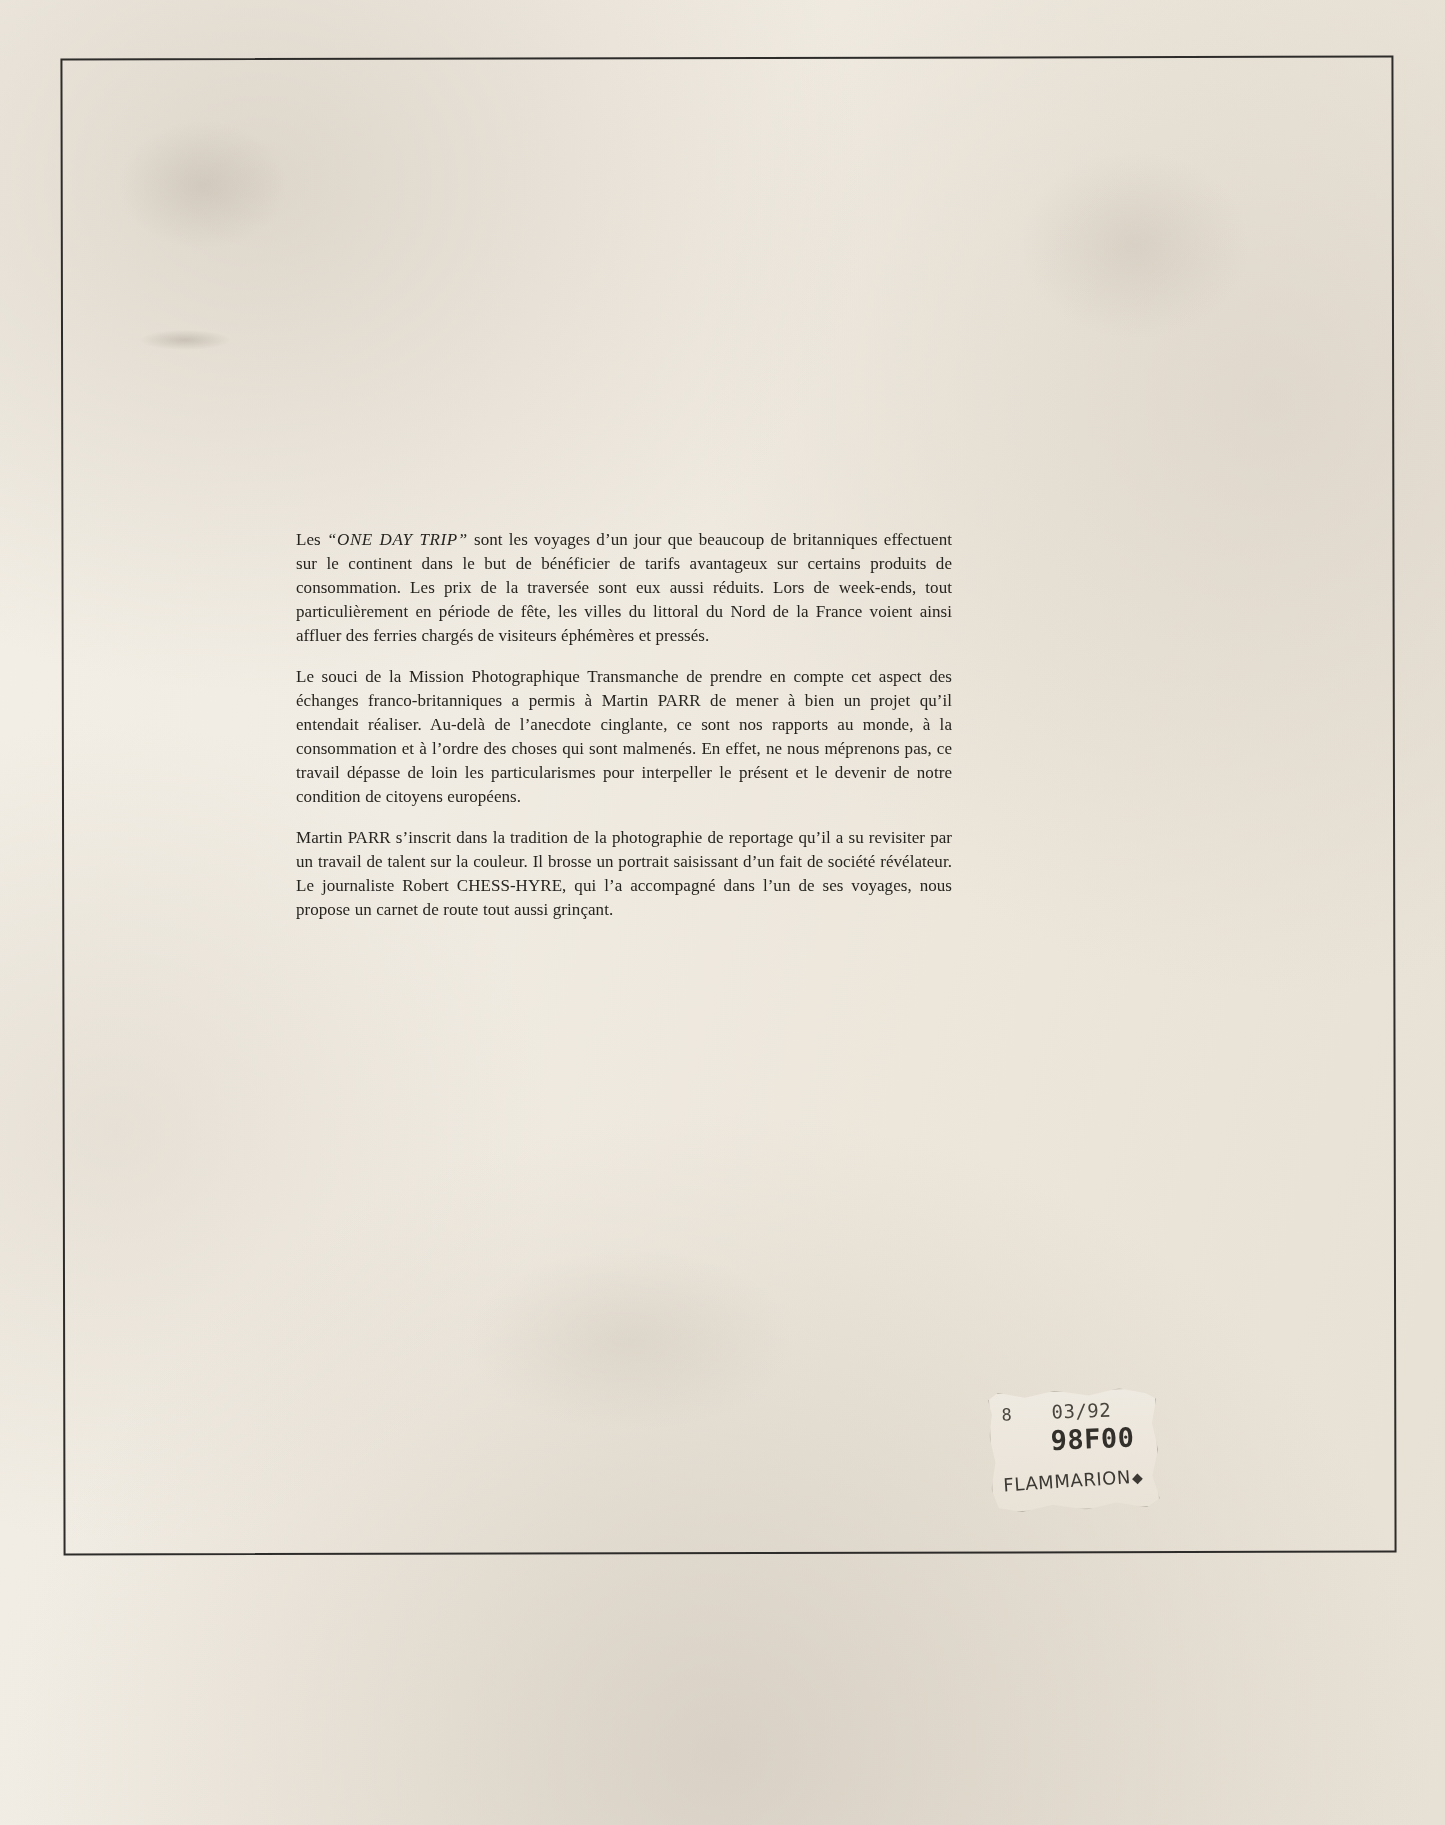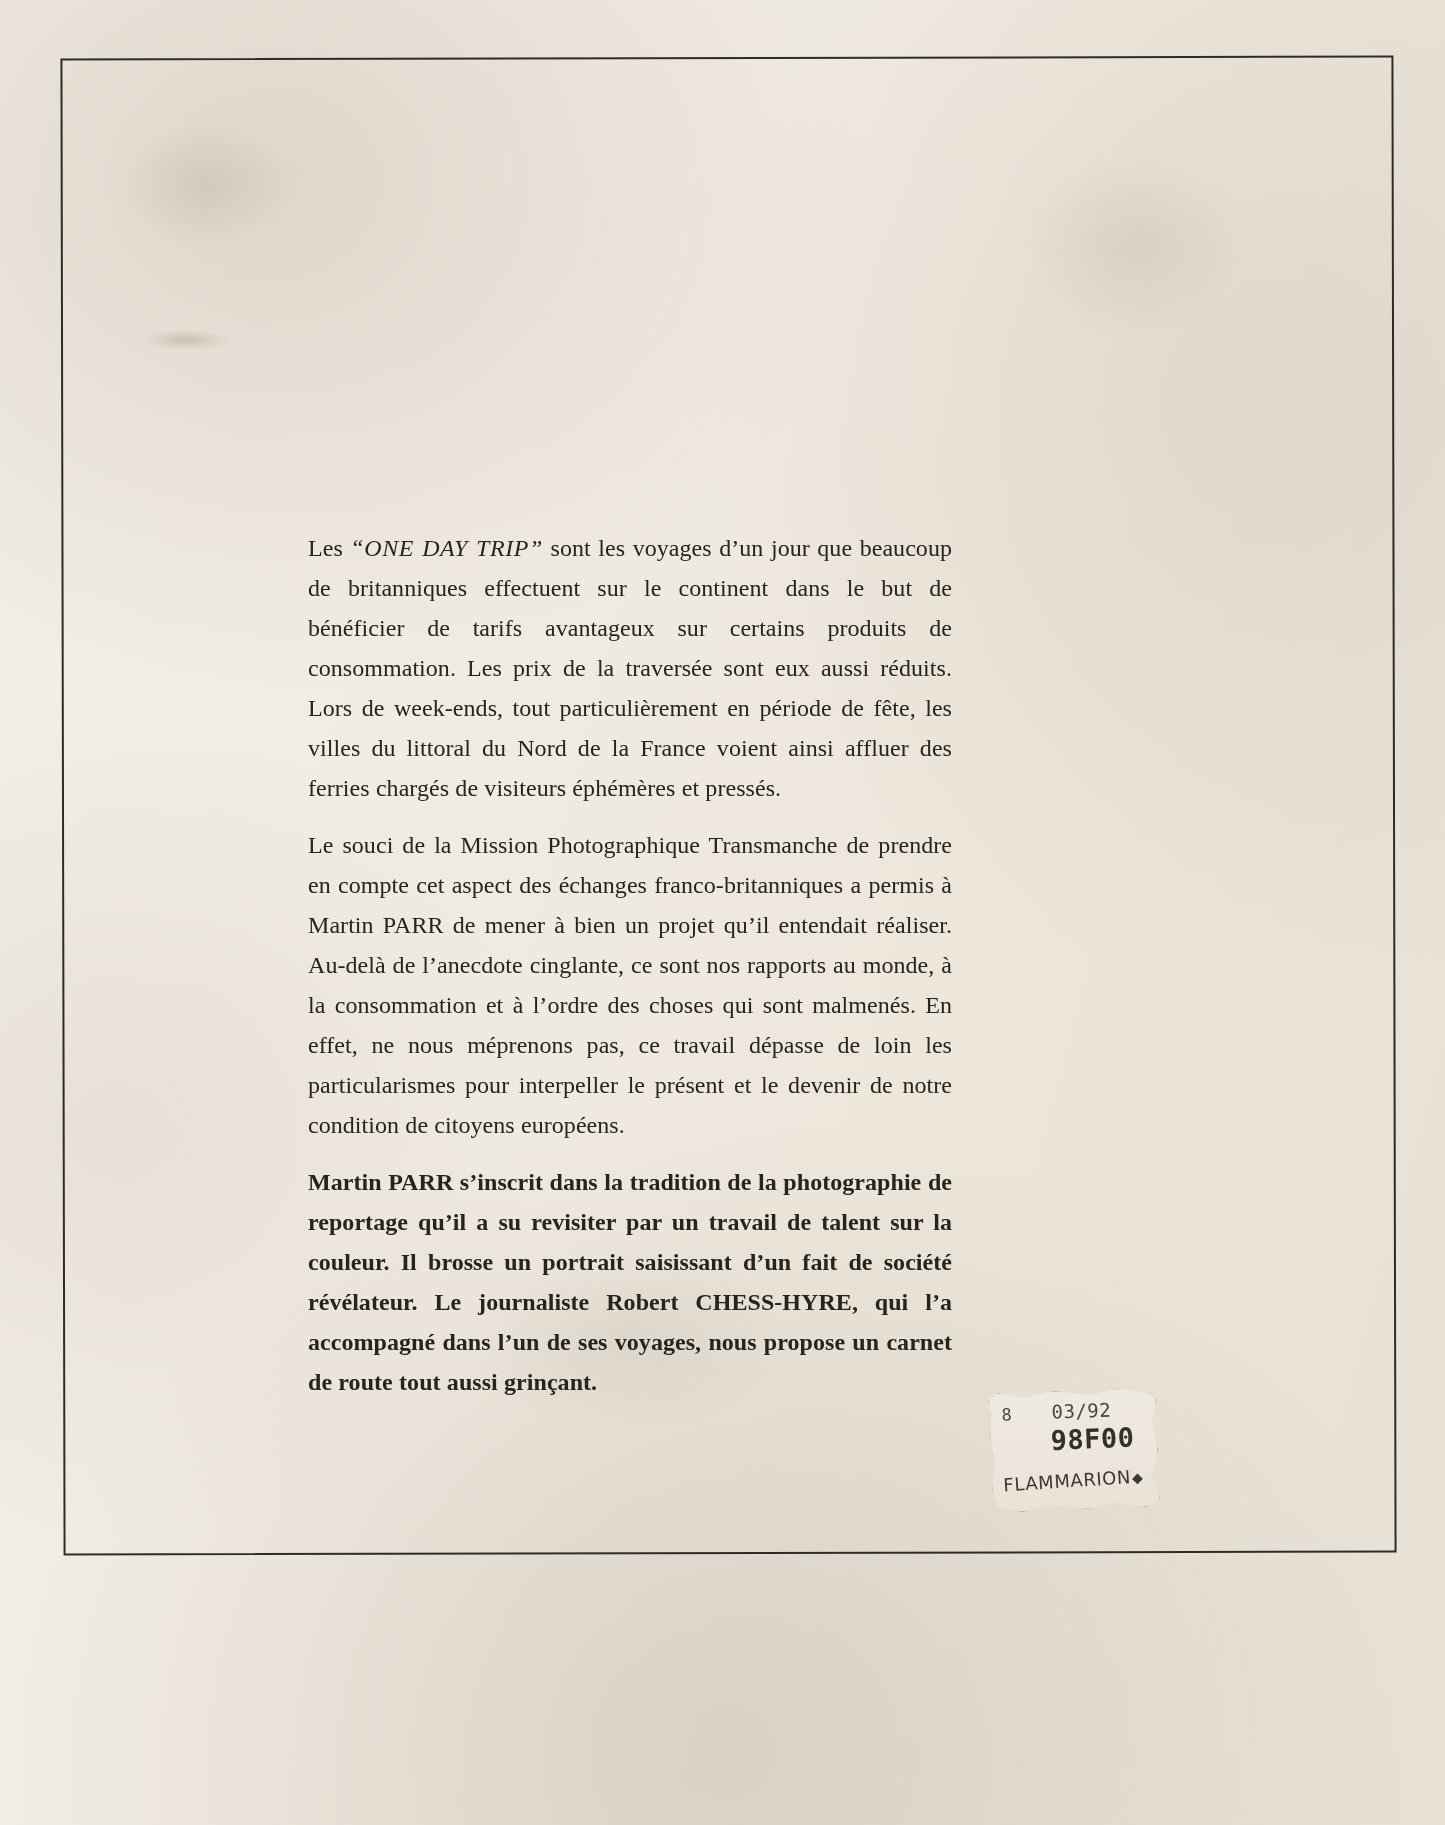--- a/index.html
+++ b/index.html
@@ -40,32 +40,31 @@
   }
 
   .text-block {
     position: absolute;
     left: 296px;
     top: 528px;
     width: 656px;
   }
 
   .para {
-    margin: 0 0 17px 12px;
-    font-size: 24px;
-    line-height: 40px;
+    margin: 0 0 17px 0;
+    font-size: 17px;
+    line-height: 24px;
     color: #26241f;
     text-align: justify;
     text-justify: inter-word;
     letter-spacing: 0.05px;
     word-spacing: 0.2px;
   }
   .para:last-child {
     margin-bottom: 0;
-    font-weight: bold;
   }
   .para .ital {
     font-style: italic;
     letter-spacing: 0.6px;
   }
 
   
   .stamp {
     position: absolute;
     left: 990px;

